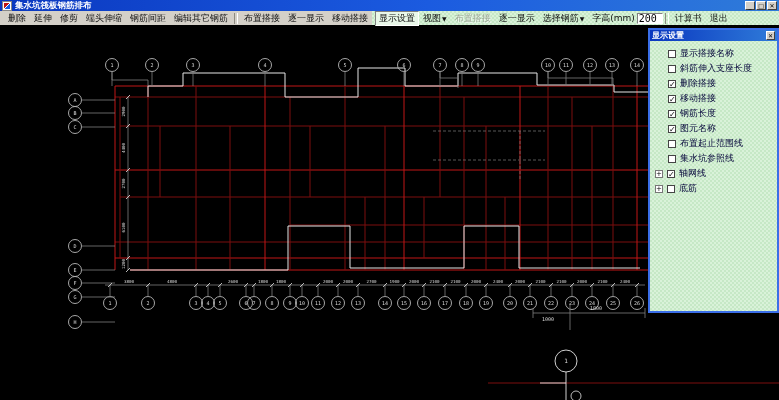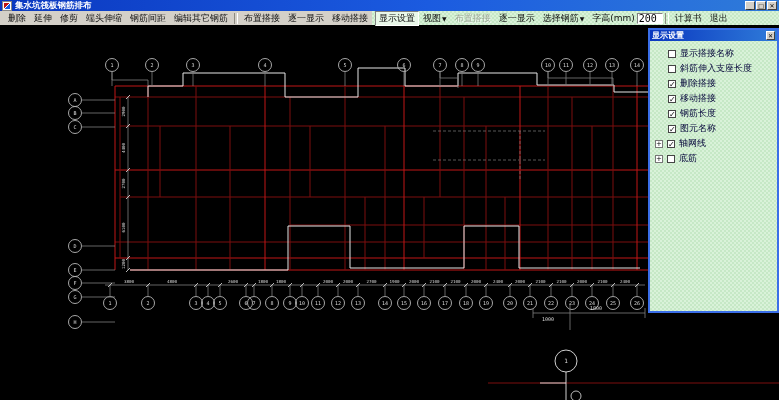--- a/index.html
+++ b/index.html
@@ -391,20 +391,28 @@
         <span class="prow-label">移动搭接</span>
       </div>
       <div class="prow">
         <span class="cbx">✓</span>
         <span class="prow-label">钢筋长度</span>
       </div>
       <div class="prow">
         <span class="cbx">✓</span>
         <span class="prow-label">图元名称</span>
       </div>
+      <div class="prow">
+        <span class="cbx"></span>
+        <span class="prow-label">布置起止范围线</span>
+      </div>
+      <div class="prow">
+        <span class="cbx"></span>
+        <span class="prow-label">集水坑参照线</span>
+      </div>
       <div class="prow expandable">
         <span class="expander">+</span>
         <span class="cbx">✓</span>
         <span class="prow-label">轴网线</span>
       </div>
       <div class="prow expandable">
         <span class="expander">+</span>
         <span class="cbx"></span>
         <span class="prow-label">底筋</span>
       </div>

